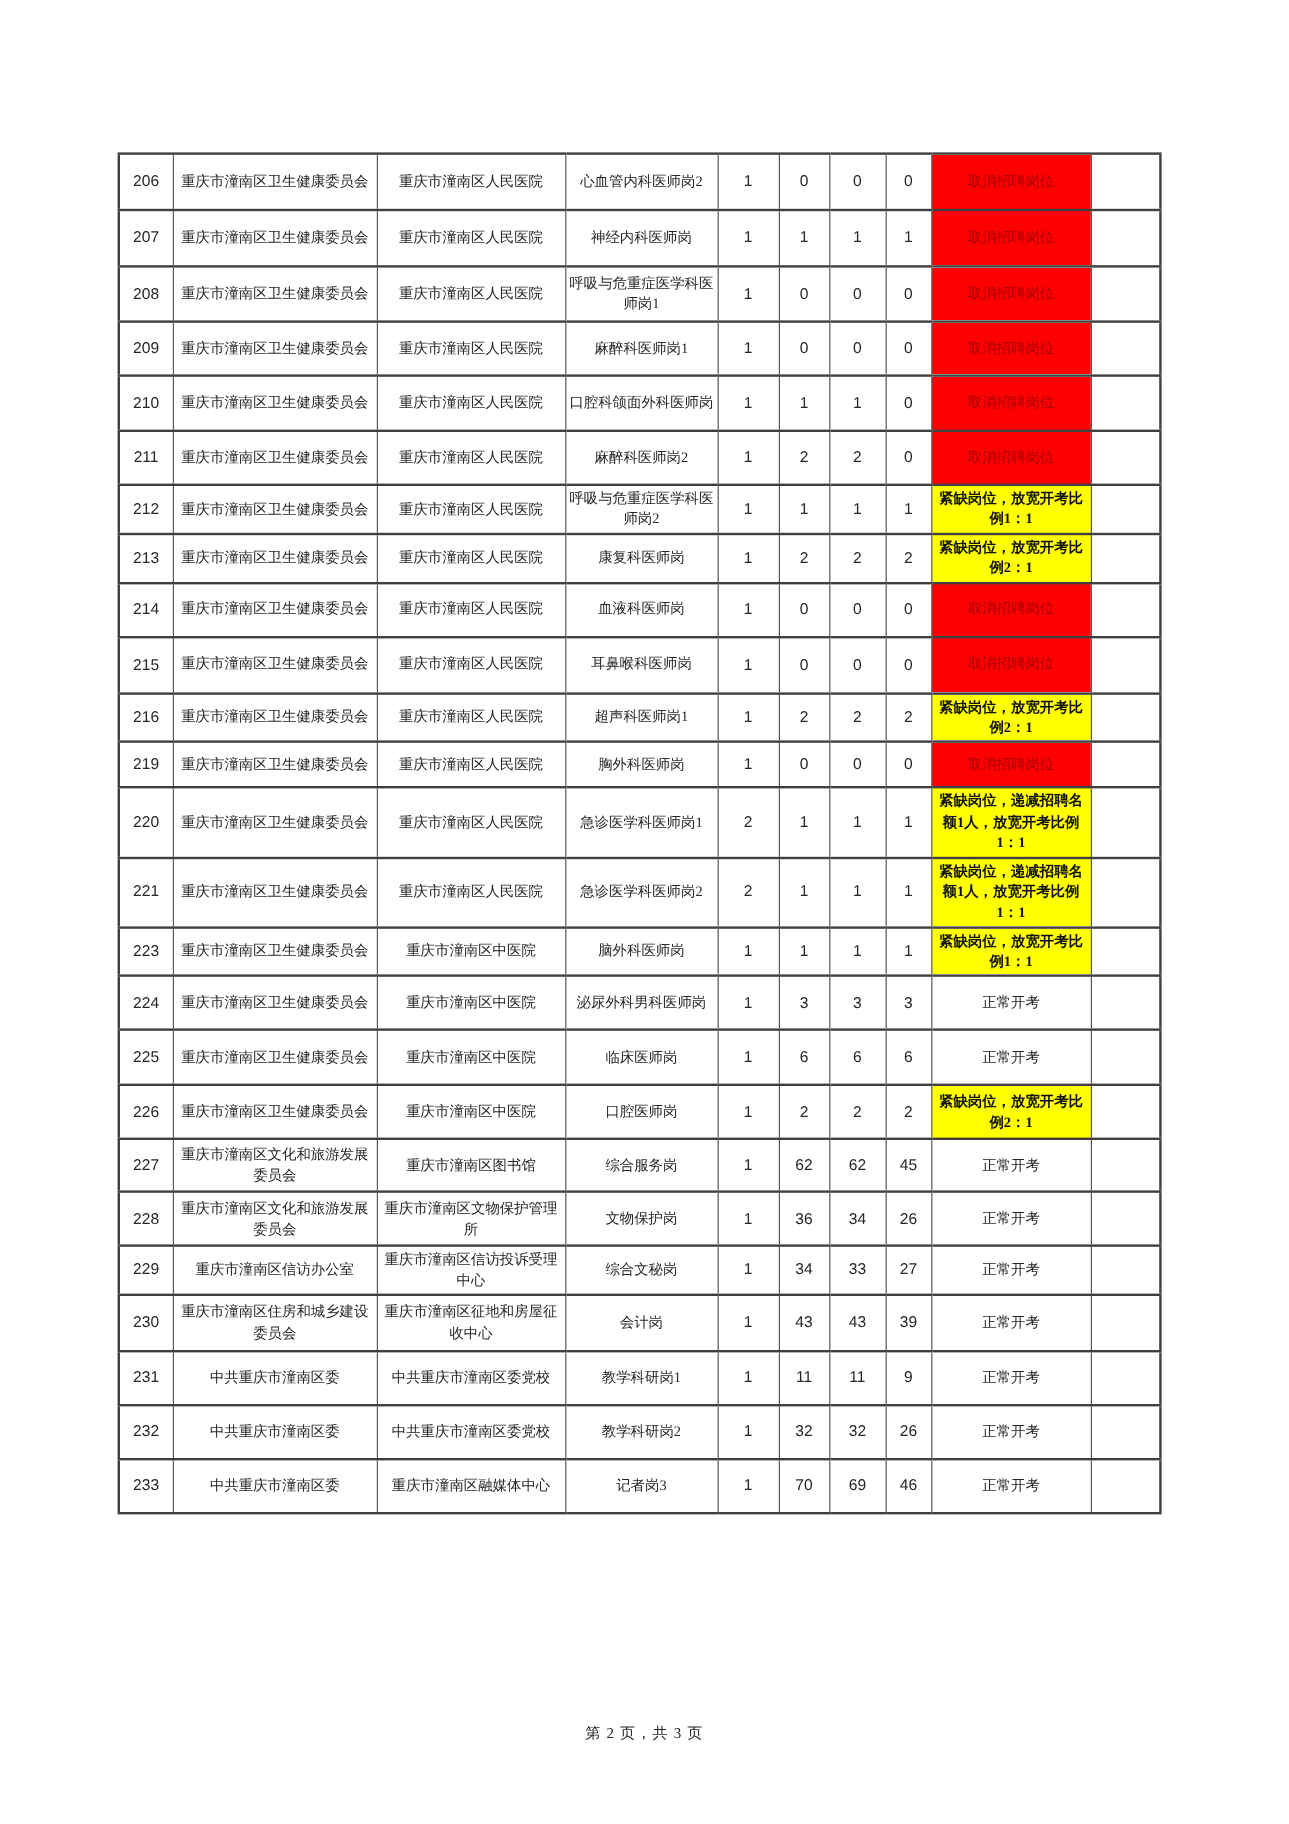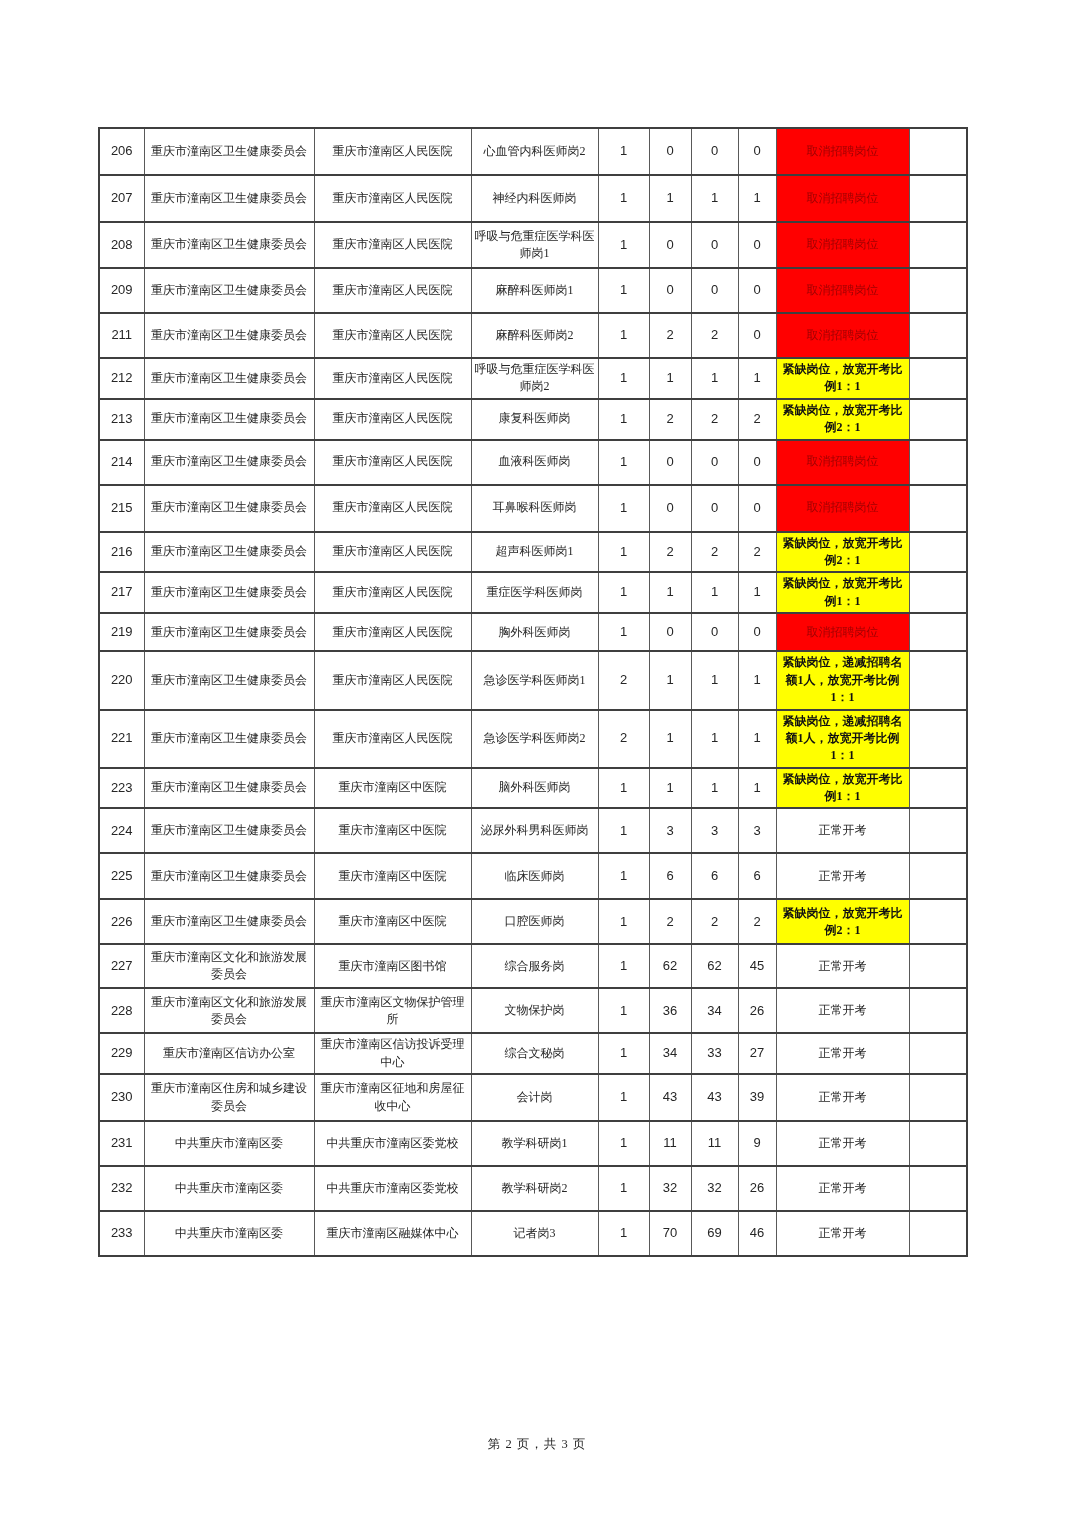--- a/index.html
+++ b/index.html
@@ -140,20 +140,32 @@
           <td>重庆市潼南区卫生健康委员会</td>
           <td>重庆市潼南区人民医院</td>
           <td>麻醉科医师岗1</td>
           <td class="num">1</td>
           <td class="num">0</td>
           <td class="num">0</td>
           <td class="num">0</td>
           <td class="status-cancel">取消招聘岗位</td>
           <td></td>
         </tr>
+        <tr style="height: 46px;">
+          <td class="num">210</td>
+          <td>重庆市潼南区卫生健康委员会</td>
+          <td>重庆市潼南区人民医院</td>
+          <td>口腔科颌面外科医师岗</td>
+          <td class="num">1</td>
+          <td class="num">1</td>
+          <td class="num">1</td>
+          <td class="num">0</td>
+          <td class="status-cancel">取消招聘岗位</td>
+          <td></td>
+        </tr>
         <tr style="height: 45px;">
           <td class="num">211</td>
           <td>重庆市潼南区卫生健康委员会</td>
           <td>重庆市潼南区人民医院</td>
           <td>麻醉科医师岗2</td>
           <td class="num">1</td>
           <td class="num">2</td>
           <td class="num">2</td>
           <td class="num">0</td>
           <td class="status-cancel">取消招聘岗位</td>
@@ -210,32 +222,20 @@
         <tr style="height: 34px; border-radius: 15px;">
           <td class="num">216</td>
           <td>重庆市潼南区卫生健康委员会</td>
           <td>重庆市潼南区人民医院</td>
           <td>超声科医师岗1</td>
           <td class="num">1</td>
           <td class="num">2</td>
           <td class="num">2</td>
           <td class="num">2</td>
           <td class="status-shortage">紧缺岗位，放宽开考比例2：1</td>
-          <td></td>
-        </tr>
-        <tr style="height: 41px;">
-          <td class="num">217</td>
-          <td>重庆市潼南区卫生健康委员会</td>
-          <td>重庆市潼南区人民医院</td>
-          <td>重症医学科医师岗</td>
-          <td class="num">1</td>
-          <td class="num">1</td>
-          <td class="num">1</td>
-          <td class="num">1</td>
-          <td class="status-shortage">紧缺岗位，放宽开考比例1：1</td>
           <td></td>
         </tr>
         <tr style="height: 38px;">
           <td class="num">219</td>
           <td>重庆市潼南区卫生健康委员会</td>
           <td>重庆市潼南区人民医院</td>
           <td>胸外科医师岗</td>
           <td class="num">1</td>
           <td class="num">0</td>
           <td class="num">0</td>

